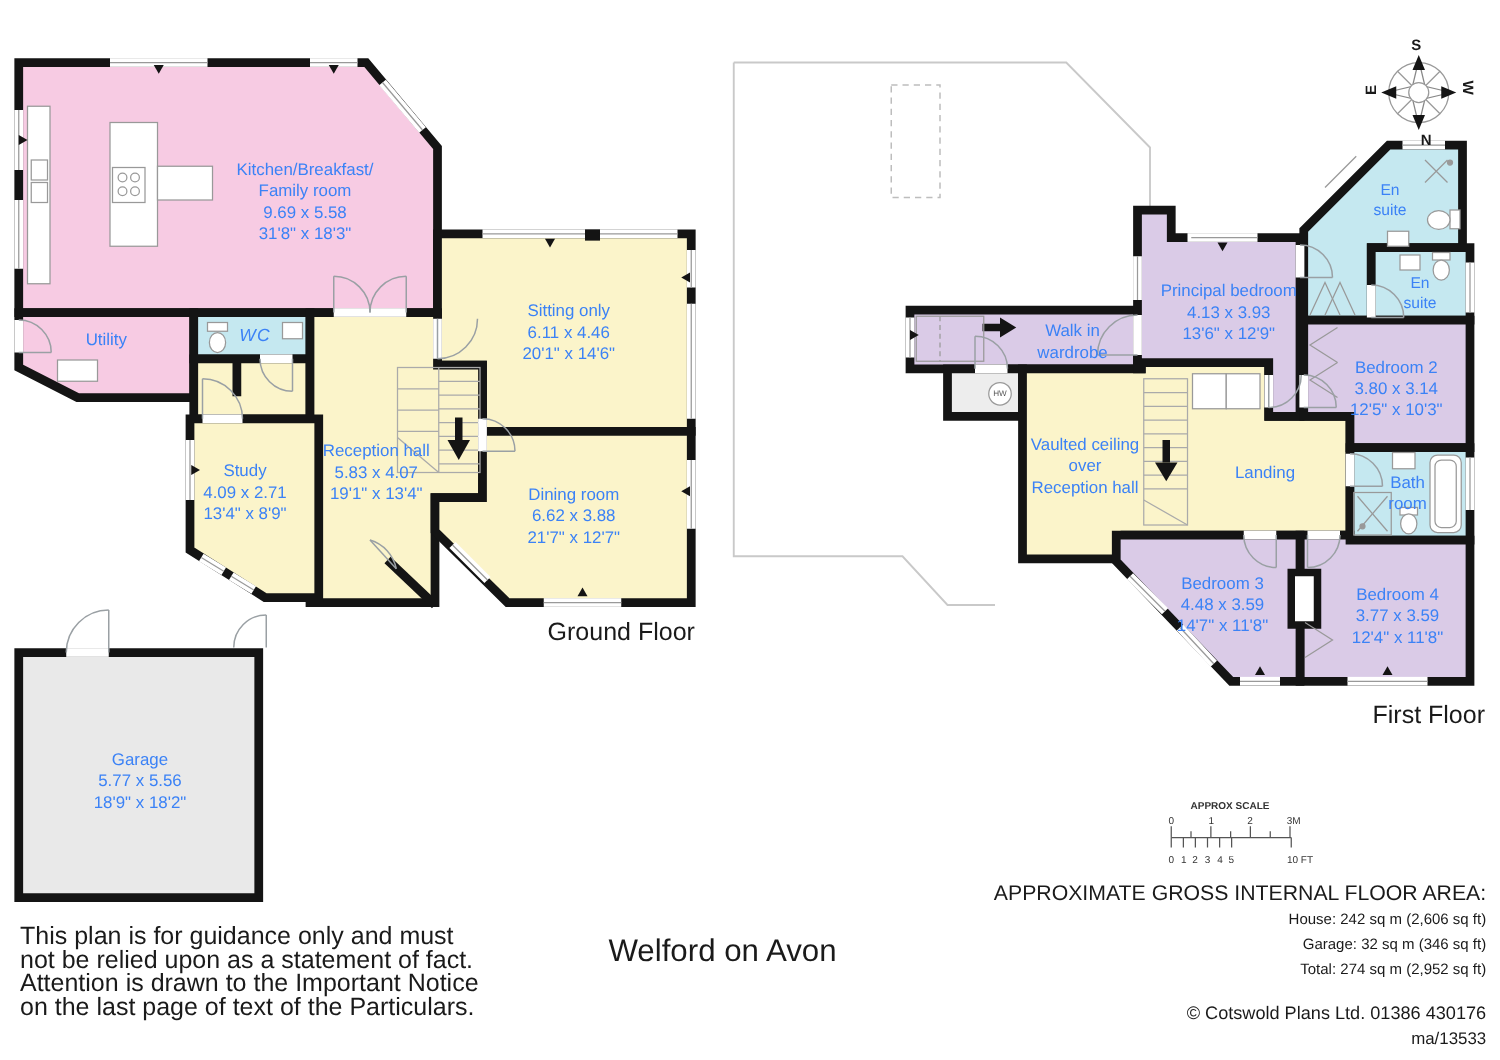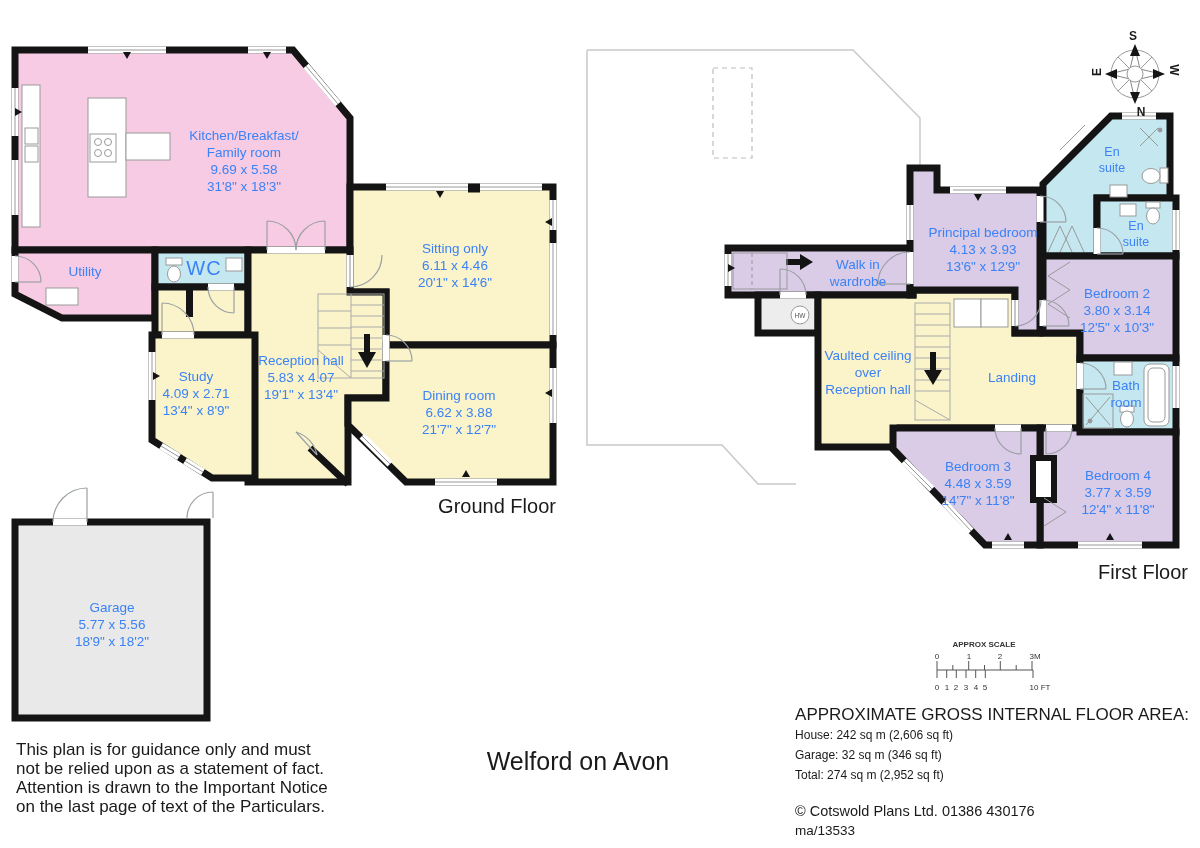--- a/index.html
+++ b/index.html
@@ -3,26 +3,26 @@
 <meta charset="utf-8">
 <style>
   html,body{margin:0;padding:0;background:#fff;}
   body{width:1200px;height:848px;position:relative;overflow:hidden;
        font-family:"Liberation Sans", sans-serif;color:#1a1a1a;}
   #plan-svg{position:absolute;left:0;top:0;}
   .rlabel{position:absolute;text-align:center;transform:translateX(-50%);
           font-size:13.5px;line-height:17px;white-space:nowrap;color:#3b82f6;}
   .rlabel.small{font-size:12.5px;line-height:16px;}
   .floorlabel{position:absolute;transform:translateX(-50%);font-size:20px;white-space:nowrap;}
-  .wclabel{font-size:20px;letter-spacing:1px;}
+  .wclabel{font-size:14px;letter-spacing:1px;font-style:italic;}
   .hwlabel{position:absolute;transform:translate(-50%,-50%);font-size:6.5px;color:#555;}
   .title-block{position:absolute;transform:translateX(-50%);text-align:center;
                font-size:25px;line-height:30px;white-space:nowrap;}
-  .disclaimer{position:absolute;font-size:17px;line-height:19px;white-space:nowrap;}
-  .area-block{position:absolute;transform:translateX(-50%);text-align:left;white-space:nowrap;}
+  .disclaimer{position:absolute;font-size:20px;line-height:19px;white-space:nowrap;}
+  .area-block{position:absolute;transform:translateX(-50%);text-align:right;white-space:nowrap;}
   .area-block .heading{font-size:17px;line-height:21px;}
   .area-block .ln{font-size:12px;line-height:20px;}
   .area-block .copy{font-size:14.5px;line-height:20px;margin-top:16px;}
   .area-block .ref{font-size:13.5px;line-height:19px;}
   .scale-text{position:absolute;transform:translateX(-50%);font-size:8px;white-space:nowrap;color:#333;}
   .compass-letter{position:absolute;transform:translate(-50%,-50%);font-size:12px;font-weight:bold;}
   .compass-letter.rot-ccw{transform:translate(-50%,-50%) rotate(-90deg);}
   .compass-letter.rot-cw{transform:translate(-50%,-50%) rotate(90deg);}
 </style>
 </head>

